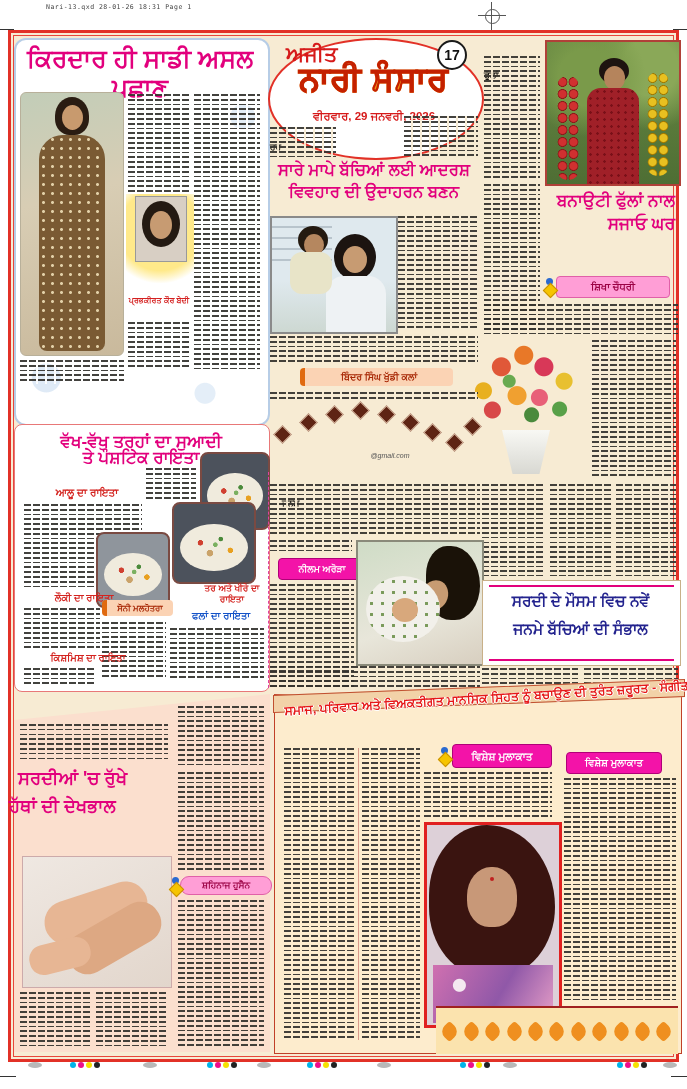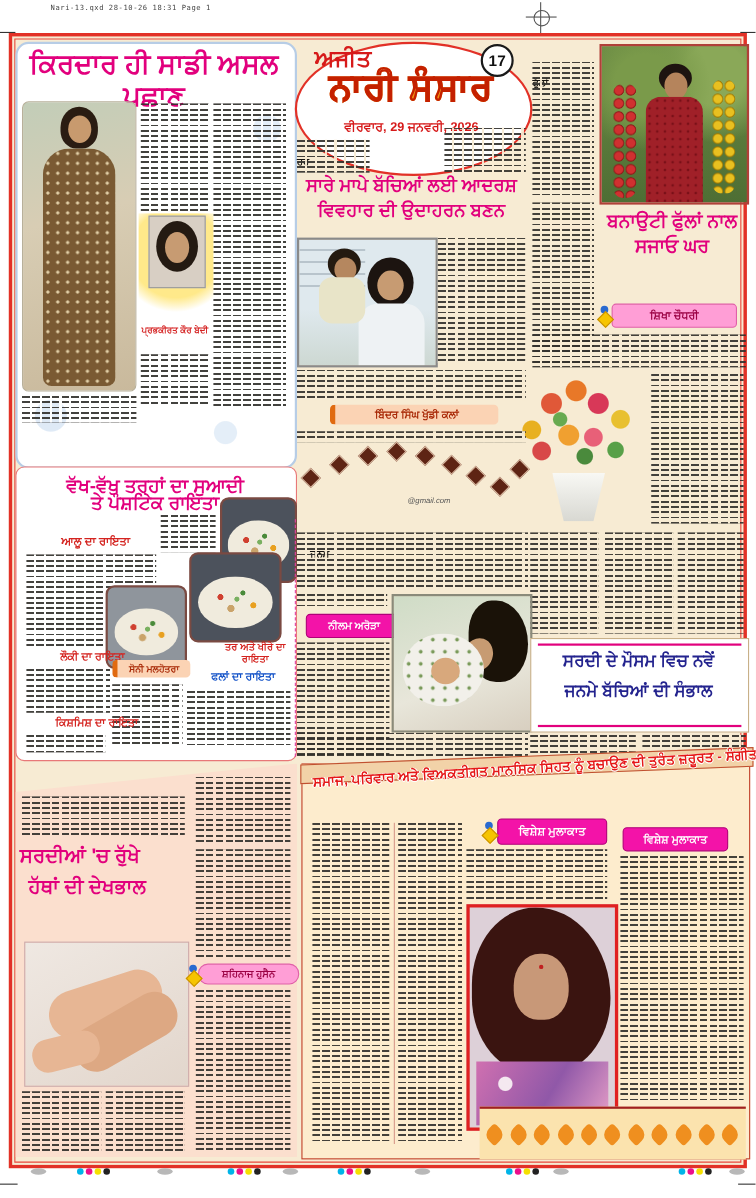--- a/index.html
+++ b/index.html
@@ -189,21 +189,21 @@
 
   .vsep{position:absolute;width:1px;}
   .email-line{position:absolute;font-style:italic;font-size:7px;color:#555;text-align:center;}
   .ovalmark{position:absolute;width:14px;height:6px;background:#b8b8b8;border-radius:50%;}
   .cmyk{position:absolute;display:flex;gap:2px;}
   .cmyk i{width:6px;height:6px;border-radius:50%;display:block;}
 </style>
 </head>
 <body>
 
-<div class="print-hdr">Nari-13.qxd  28-10-26  18:31  Page 1</div>
+<div class="print-hdr">Nari-13.qxd  28-01-26  18:31  Page 1</div>
 <div class="reg-wrap">
   <div class="reg-v"></div>
   <div class="reg-h"></div>
   <div class="reg-circle"></div>
 </div>
 <div class="cropline" style="left:0;top:29px;width:14px;height:1px"></div>
 <div class="cropline" style="left:673px;top:29px;width:14px;height:1px"></div>
 <div class="cropline" style="left:0;top:1076px;width:16px;height:1px"></div>
 <div class="cropline" style="left:671px;top:1076px;width:16px;height:1px"></div>
 
@@ -236,21 +236,21 @@
 
 <div class="ph" id="ph-garland">
   <div class="ghair"></div>
   <div class="gface"></div>
   <div class="gbody"></div>
   <div class="gar red"></div>
   <div class="gar yellow"></div>
 </div>
 <span class="lead" style="left:484px;top:42px">ਫੁੱਲਾਂ</span>
 <div class="txt cream" style="left:484px;top:56px;width:56px;height:124px"></div>
-<div class="h-mag" style="left:547px;top:190px;width:128px;font-size:17px;line-height:1.35;">ਬਨਾਉਟੀ ਫੁੱਲਾਂ ਨਾਲ ਸਜਾਓ ਘਰ</div>
+<div class="h-mag" style="left:547px;top:190px;width:128px;font-size:17px;line-height:1.35;text-align:right;">ਬਨਾਉਟੀ ਫੁੱਲਾਂ ਨਾਲ ਸਜਾਓ ਘਰ</div>
 <div class="txt cream" style="left:484px;top:184px;width:56px;height:146px"></div>
 <div class="tag tag-pink" style="left:556px;top:276px;width:112px;height:20px;font-size:10px">
   <span class="mini-icon" style="left:-14px;top:1px">
       <span class="dot"></span>
       <span class="kite"></span>
     </span>
   <span>ਸ਼ਿਖਾ ਚੌਧਰੀ</span>
 </div>
 <div class="txt cream" style="left:484px;top:304px;width:194px;height:30px"></div>
 
@@ -342,21 +342,21 @@
 </div>
 <div class="h-navy" style="left:484px;top:592px;width:193px;font-size:15.5px;">ਸਰਦੀ ਦੇ ਮੌਸਮ ਵਿਚ ਨਵੇਂ</div>
 <div class="h-navy" style="left:484px;top:620px;width:193px;font-size:15.5px;">ਜਨਮੇ ਬੱਚਿਆਂ ਦੀ ਸੰਭਾਲ</div>
 <div class="txt cream" style="left:482px;top:668px;width:96px;height:20px"></div>
 <div class="txt cream" style="left:584px;top:668px;width:94px;height:20px"></div>
 
 <div id="panelH"></div>
 <div class="txt salmon" style="left:20px;top:724px;width:148px;height:38px"></div>
 <div class="txt salmon" style="left:178px;top:706px;width:86px;height:62px"></div>
 <div class="h-mag" style="left:18px;top:768px;width:158px;font-size:18px;text-align:left;">ਸਰਦੀਆਂ 'ਚ ਰੁੱਖੇ</div>
-<div class="h-mag" style="left:26px;top:796px;width:158px;font-size:18px;text-align:left;">ਹੱਥਾਂ ਦੀ ਦੇਖਭਾਲ</div>
+<div class="h-mag" style="left:9px;top:796px;width:158px;font-size:18px;text-align:left;">ਹੱਥਾਂ ਦੀ ਦੇਖਭਾਲ</div>
 <div class="txt salmon" style="left:178px;top:772px;width:86px;height:98px"></div>
 <div class="ph" id="ph-hands">
   <div class="h1"></div>
   <div class="h2"></div>
   <div class="h3"></div>
 </div>
 <div class="tag tag-pink" style="left:180px;top:876px;width:90px;height:17px;font-size:9px;border-radius:9px">
   <span class="mini-icon" style="left:-12px;top:0">
       <span class="dot"></span>
       <span class="kite"></span>

